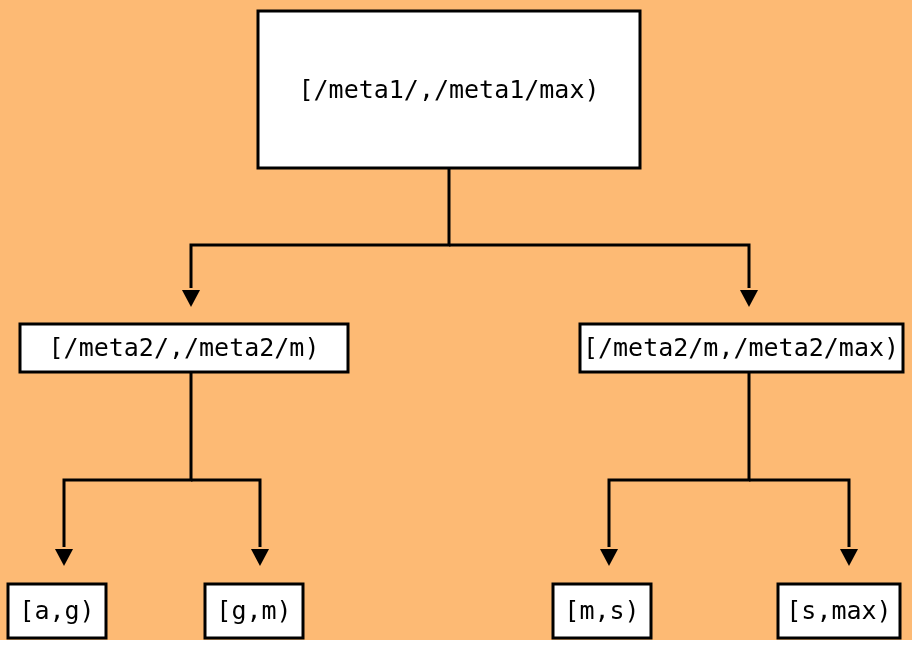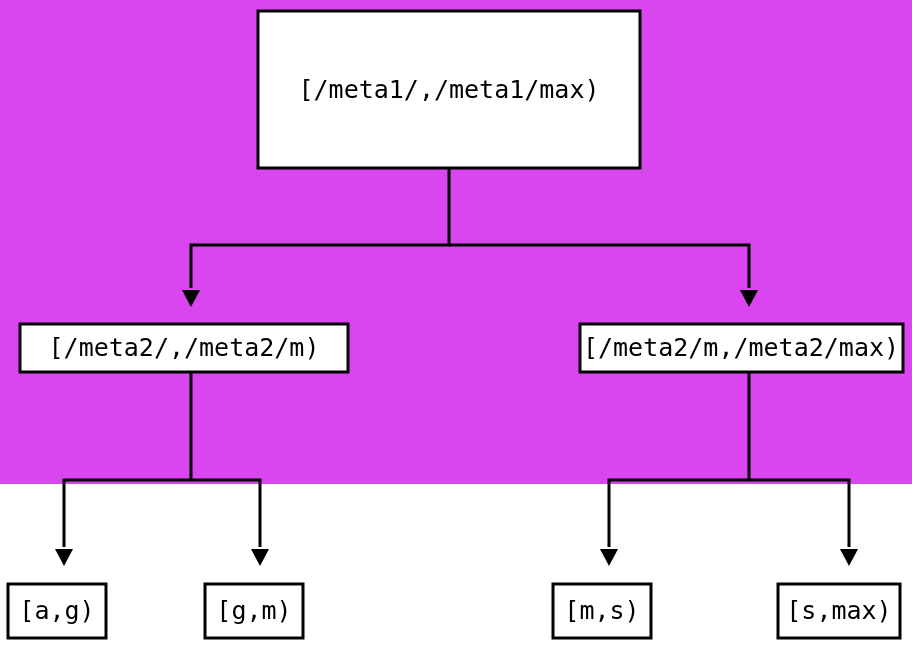--- a/index.html
+++ b/index.html
@@ -9,22 +9,22 @@
   }
   body {
     width: 912px;
     height: 652px;
     font-family: "DejaVu Sans Mono", "Liberation Mono", monospace;
     overflow: hidden;
   }
   #diagram-root {
     position: relative;
     width: 912px;
-    height: 484px;
-    background: #d946ef;
+    height: 640px;
+    background: #fdba74;
   }
   svg.tree-canvas {
     position: absolute;
     top: 0;
     left: 0;
     width: 912px;
     height: 652px;
     display: block;
   }
   .node-box {

